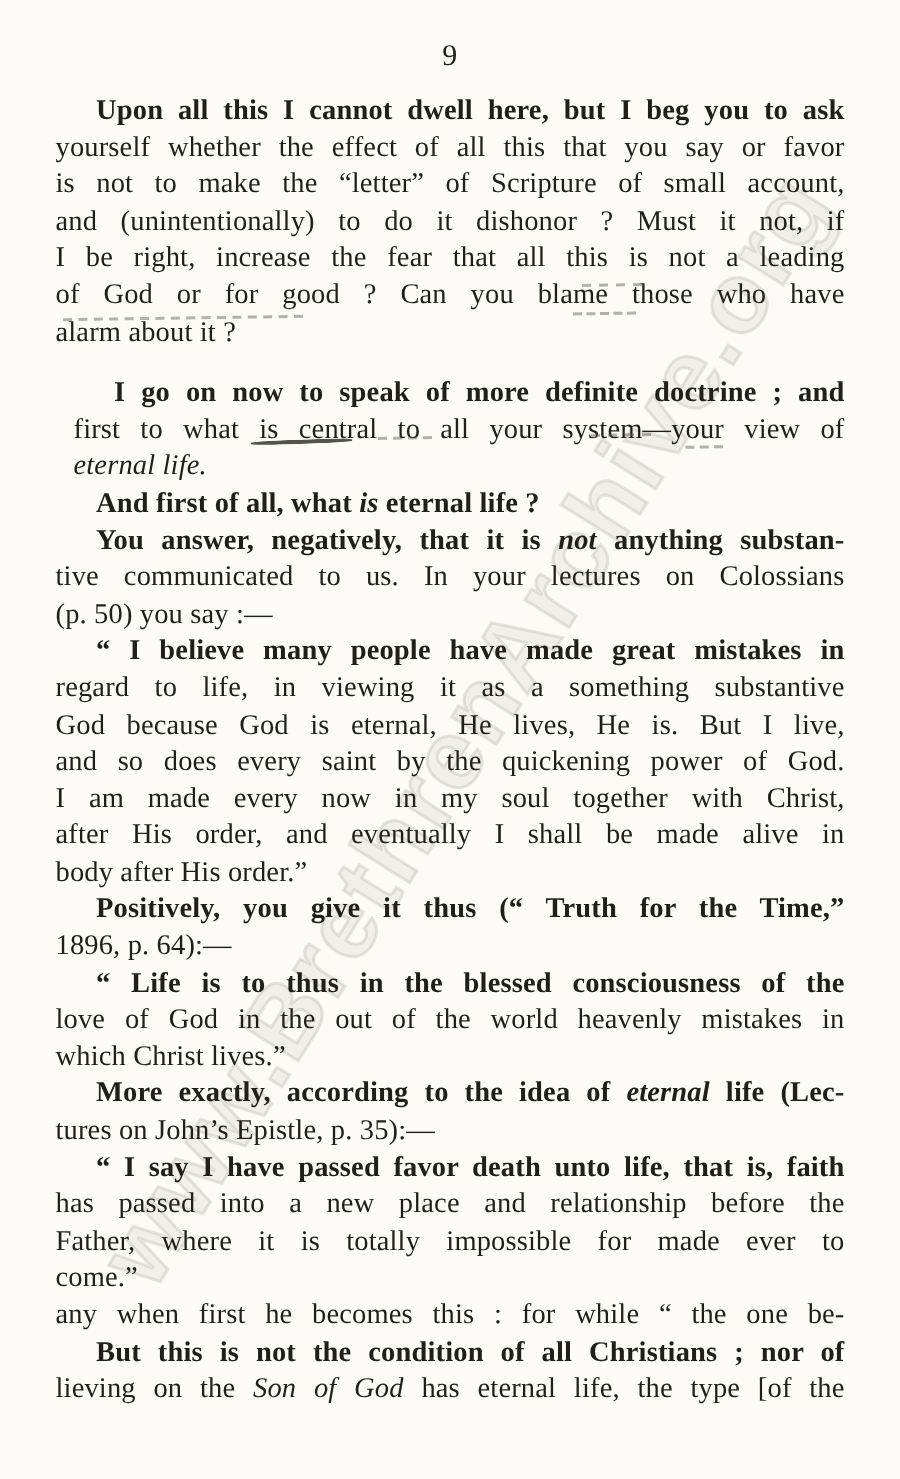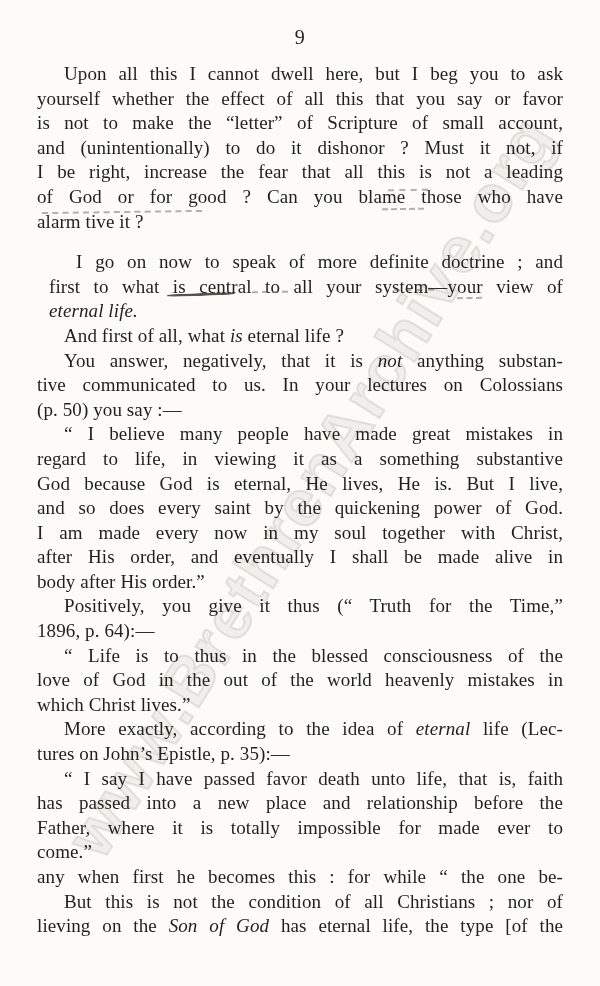--- a/index.html
+++ b/index.html
@@ -54,21 +54,21 @@
     font-size: 19px;
     line-height: 24.6px;
   }
   .para { margin: 0; }
   .para.gap { margin-top: 16px; margin-left: 12px; }
   .line {
     text-align: justify;
     text-align-last: justify;
     letter-spacing: 0.1px;
   }
-  .line.first { text-indent: 27px; }
+  .line.first { text-indent: 27px; font-weight: bold; }
   .line.last { text-align-last: left; }
   .line i { font-style: italic; }
   
   .marks-layer { position: absolute; left: 0; top: 0; width: 600px; height: 986px; pointer-events: none; }
   .mark { position: absolute; height: 0; }
   .mark.dashed {
     border-top: 2px dashed rgba(92, 86, 76, 0.45);
     transform: rotate(-0.8deg);
   }
   .mark.solid {
@@ -86,21 +86,21 @@
   <div class="page-number">9</div>
 
   <div class="text-block">
       <div class="para">
         <div class="line first">Upon all this I cannot dwell here, but I beg you to ask</div>
         <div class="line">yourself whether the effect of all this that you say or favor</div>
         <div class="line">is not to make the “letter” of Scripture of small account,</div>
         <div class="line">and (unintentionally) to do it dishonor ? Must it not, if</div>
         <div class="line">I be right, increase the fear that all this is not a leading</div>
         <div class="line">of God or for good ? Can you blame those who have</div>
-        <div class="line last">alarm tive it ?</div>
+        <div class="line last">alarm about it ?</div>
       </div>
       <div class="para gap">
         <div class="line first">I go on now to speak of more definite doctrine ; and</div>
         <div class="line">first to what is central to all your system—your view of</div>
         <div class="line last"><i>eternal life.</i></div>
       </div>
       <div class="para">
         <div class="line first last">And first of all, what <i>is</i> eternal life ?</div>
       </div>
       <div class="para">

